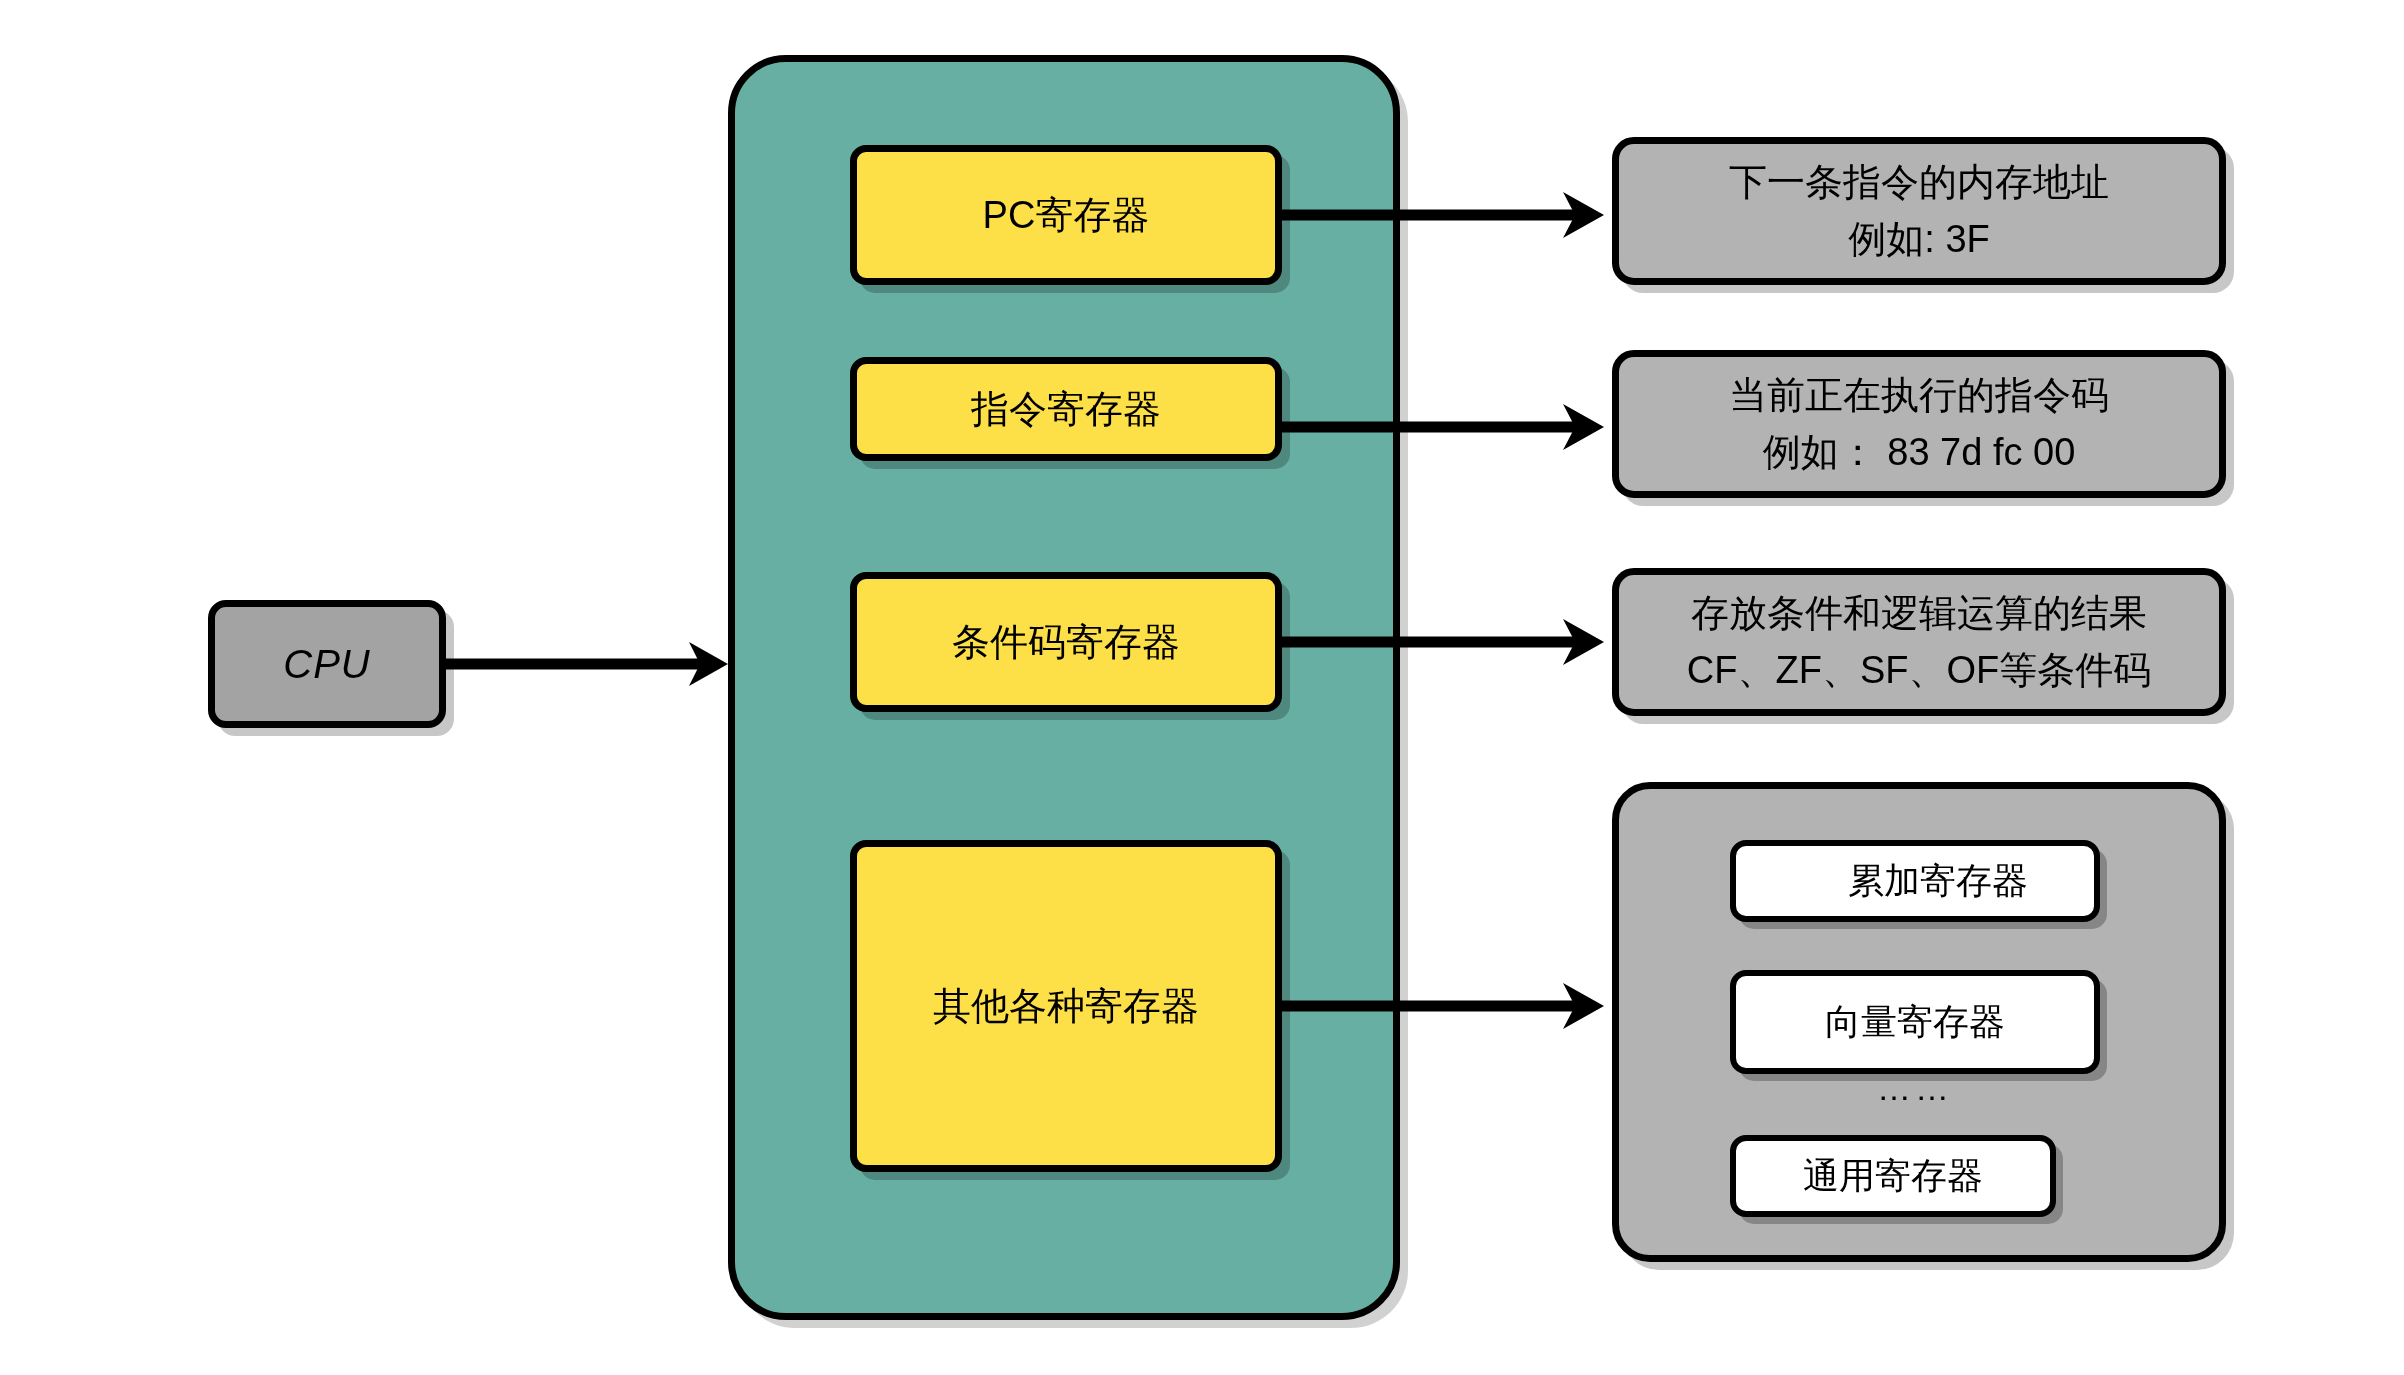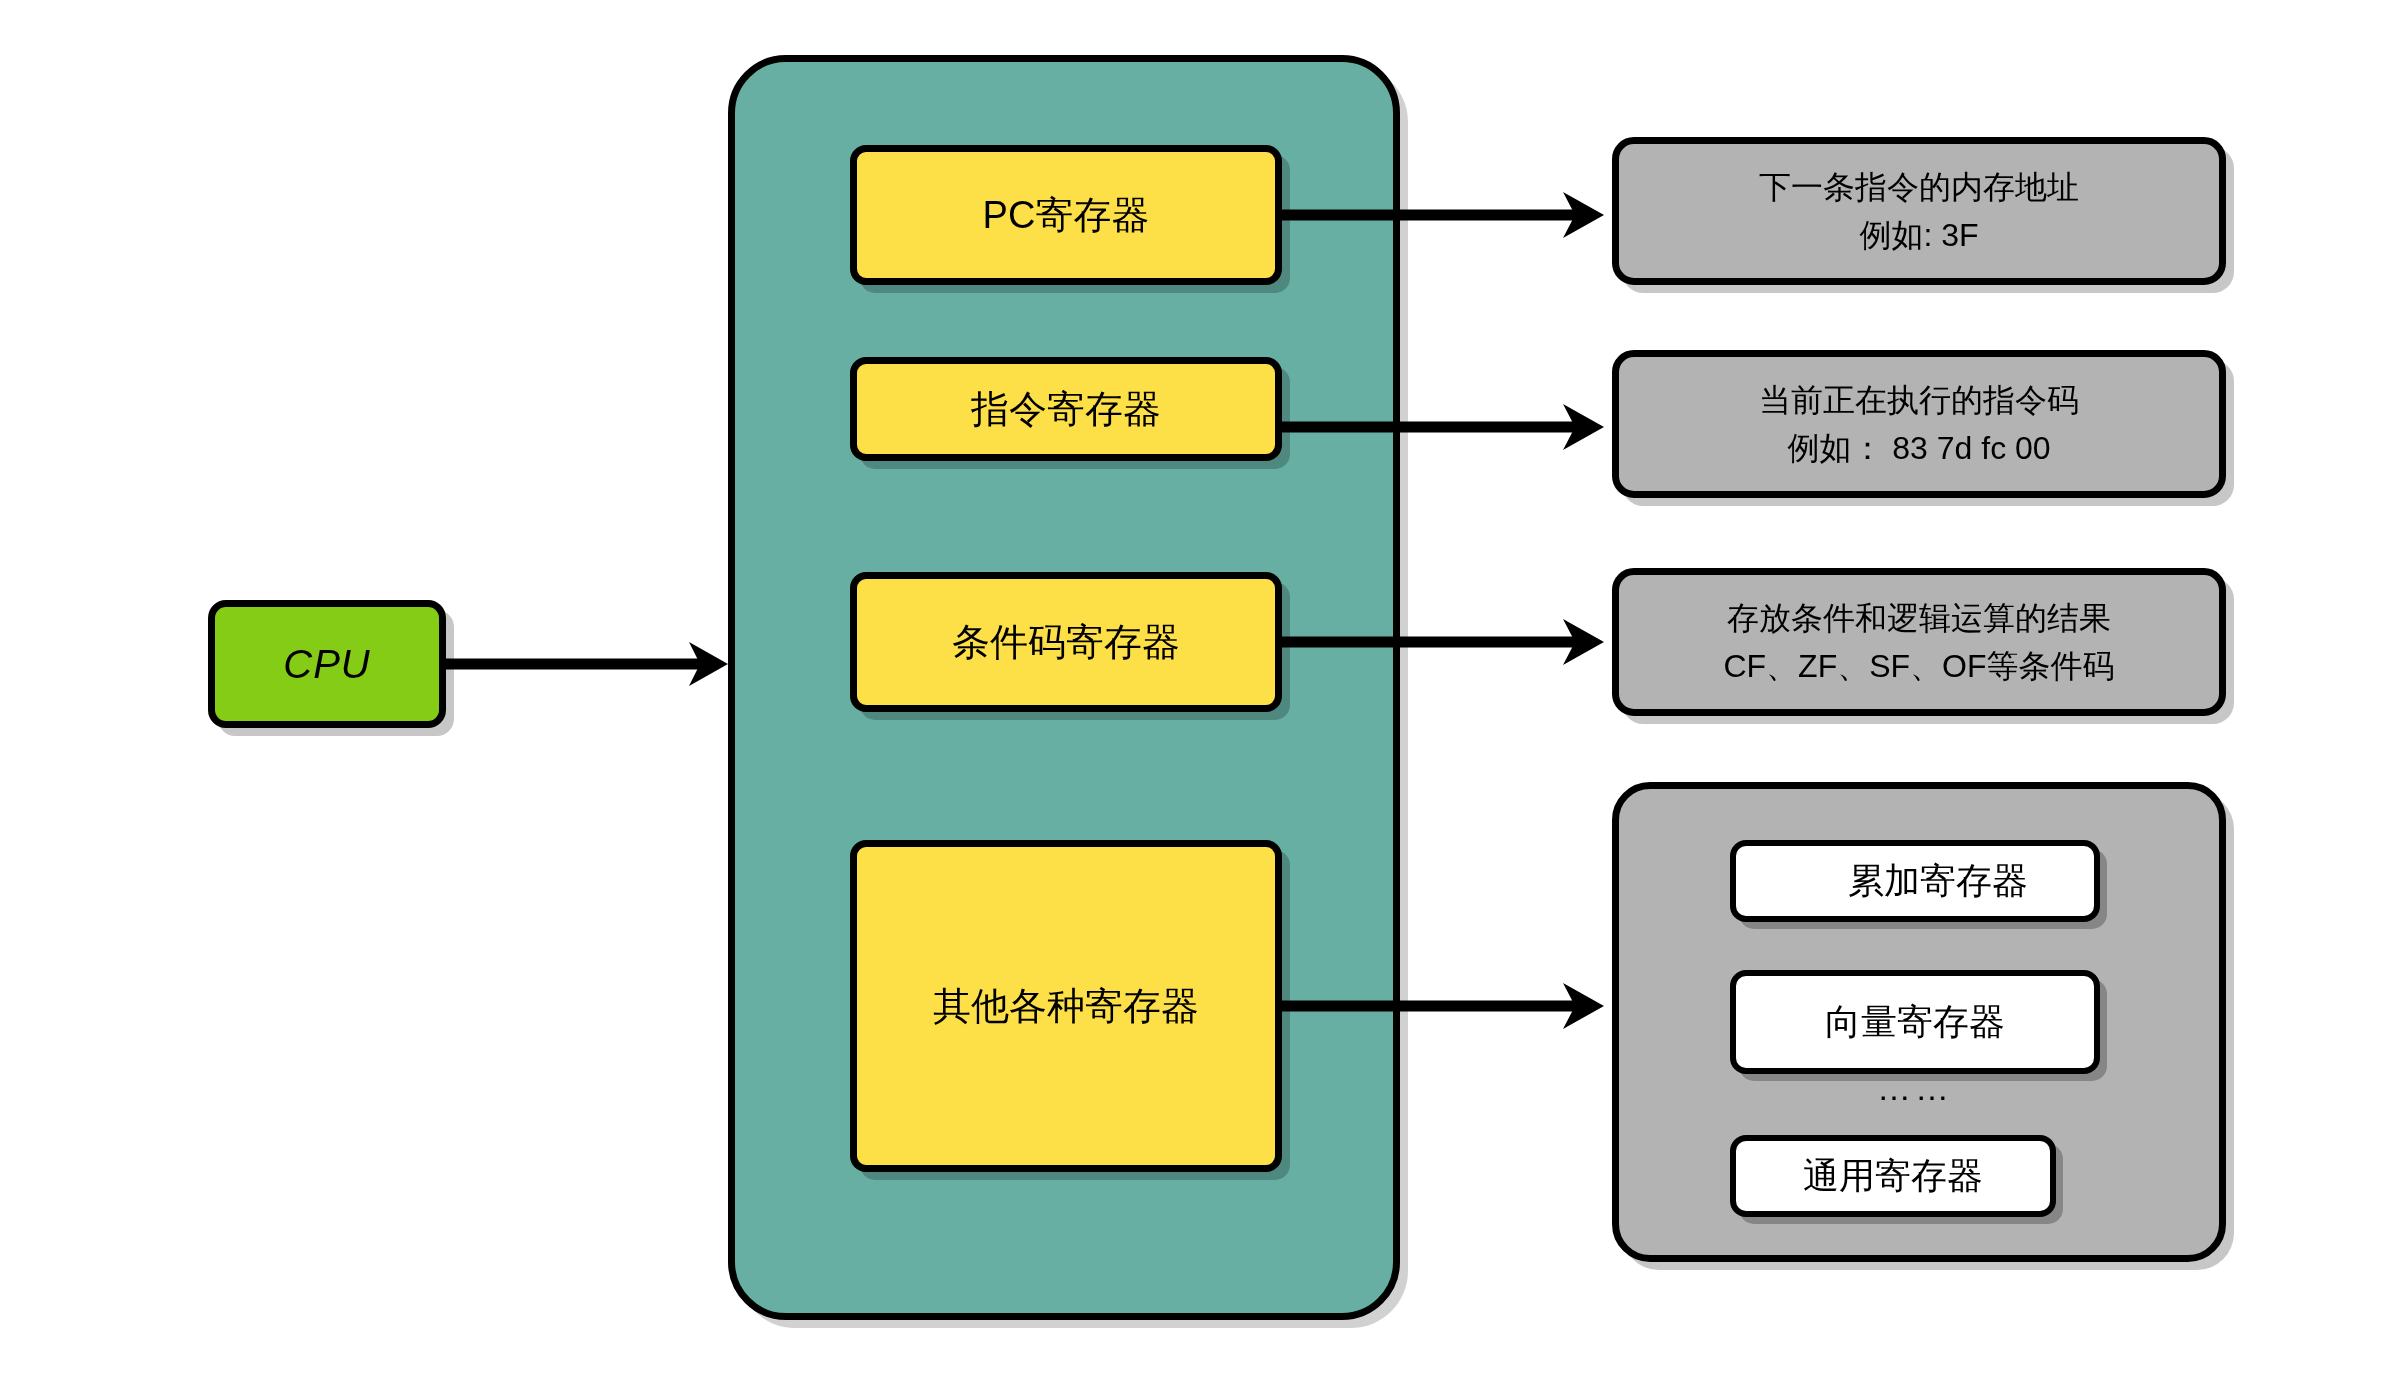--- a/index.html
+++ b/index.html
@@ -36,21 +36,21 @@
     display: block;
     white-space: nowrap;
   }
 
   
   #cpu-node {
     left: 208px;
     top: 600px;
     width: 238px;
     height: 128px;
-    background: #84cc16;
+    background: #a3a3a3;
     border-radius: 18px;
     font-size: 40px;
     font-style: italic;
     letter-spacing: 1px;
   }
 
   
   #register-file-container {
     left: 728px;
     top: 55px;
@@ -71,21 +71,21 @@
   #reg-pc       { left: 850px;  top: 145px;  width: 432px; height: 140px; }
   #reg-ir       { left: 850px;  top: 357px;  width: 432px; height: 104px; }
   #reg-flags    { left: 850px;  top: 572px;  width: 432px; height: 140px; }
   #reg-other    { left: 850px;  top: 840px;  width: 432px; height: 332px; }
 
   
   .desc-box {
     position: absolute;
     background: #B3B3B3;
     border-radius: 22px;
-    font-size: 32px;
+    font-size: 38px;
     padding: 10px 14px;
   }
   #desc-pc    { left: 1612px; top: 137px; width: 614px; height: 148px; }
   #desc-ir    { left: 1612px; top: 350px; width: 614px; height: 148px; }
   #desc-flags { left: 1612px; top: 568px; width: 614px; height: 148px; }
 
   
   #other-group {
     position: absolute;
     left: 1612px;

